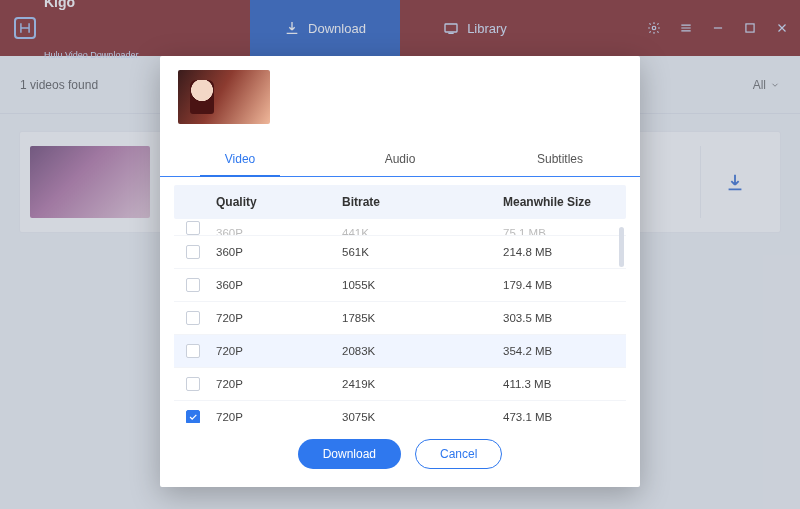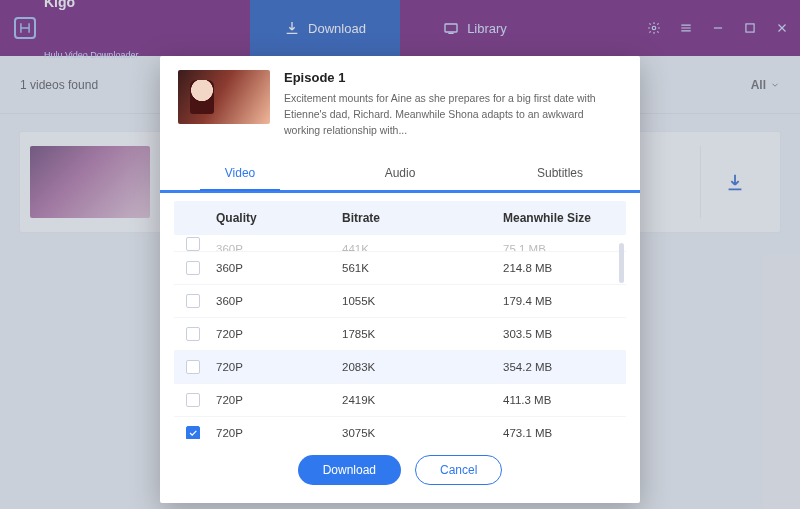--- a/index.html
+++ b/index.html
@@ -1,56 +1,56 @@
 <!DOCTYPE html>
 <html><head>
 <meta charset="utf-8">
 <style>
   * { box-sizing: border-box; margin: 0; padding: 0; font-family: -apple-system, BlinkMacSystemFont, "Segoe UI", Arial, sans-serif; }
   body { width: 800px; height: 509px; overflow: hidden; background: #f2f4f8; position: relative; }
 
   
-  .header { height: 56px; background: #701a75; display: flex; align-items: center; color: #fff; position: relative; }
+  .header { height: 56px; background: #7f1d1d; display: flex; align-items: center; color: #fff; position: relative; }
   .logo-box { display: flex; align-items: center; padding: 0 14px; }
   .logo-mark { width: 22px; height: 22px; border: 2px solid #9fc1f4; border-radius: 4px; display:flex; align-items:center; justify-content:center; margin-right:8px; }
   .logo-mark svg { width:14px; height:14px; }
   .logo-text { display:flex; flex-direction:column; line-height:1.1; }
   .logo-text .t1 { font-size: 14px; font-weight: 600; }
   .logo-text .t2 { font-size: 9px; color: #cfe0fb; margin-top: 40px; }
 
   .nav-center { position: absolute; left: 50%; top:0; transform: translateX(-50%); height:56px; display:flex; }
   .nav-tab { width: 150px; display:flex; align-items:center; justify-content:center; gap:8px; font-size:13px; color:#d6e4fb; cursor:pointer; }
   .nav-tab.active { background:#1e56bf; color:#fff; }
   .nav-tab svg { width:16px; height:16px; }
 
   .win-ctrls { position:absolute; right:8px; top:0; height:56px; display:flex; align-items:center; gap:12px; color:#cfe0fb; }
   .win-ctrls .ic { width:20px; height:20px; display:flex; align-items:center; justify-content:center; cursor:pointer; }
   .win-ctrls svg { width:14px; height:14px; }
 
   
   .status-bar { height:58px; display:flex; align-items:center; justify-content:space-between; padding:0 20px; border-bottom:1px solid #e4e7ee; background:#f2f4f8; font-size:12px; color:#555; }
-  .all-drop { display:flex; align-items:center; gap:4px; color:#666; cursor:pointer;font-weight:bold; }
+  .all-drop { display:flex; align-items:center; gap:4px; color:#666; cursor:pointer; }
 
   .bg-row { margin:18px 20px; height:100px; background:#fff; border-radius:2px; display:flex; align-items:center; padding:10px; box-shadow:0 0 0 1px #eef0f5; }
   .bg-thumb { width:120px; height:72px; background:linear-gradient(135deg,#6a3e6e 0%, #b06da1 40%, #e7c7d8 100%); border-radius:2px; }
   .bg-row-right { margin-left:auto; width:70px; height:72px; border-left:1px solid #eef0f5; display:flex; align-items:center; justify-content:center; }
   .bg-row-right svg { width:22px; height:22px; stroke:#2b66d2; }
   .bg-desc { margin-left:18px; font-size:11px; color:#555; line-height:1.5; max-width:380px; overflow:hidden; }
 
   
   .overlay { position:absolute; inset:0; background:rgba(130,140,160,0.35); display:flex; align-items:flex-start; justify-content:center; }
   .modal { width:480px; background:#fff; margin-top:56px; border-radius:2px; box-shadow:0 8px 30px rgba(0,0,0,0.25); padding-bottom:18px; }
 
   .m-head { display:flex; padding:14px 18px 10px; gap:14px; }
   .m-thumb { width:92px; height:54px; background:linear-gradient(120deg,#3a1c1c 0%, #8c3b30 45%, #efb79a 100%); border-radius:2px; flex-shrink:0; position:relative; overflow:hidden; }
   .m-thumb::after { content:""; position:absolute; left:12px; top:10px; width:24px; height:34px; background:radial-gradient(circle at 50% 30%, #f3d7c6 40%, transparent 42%), linear-gradient(#4a1313,#4a1313); border-radius:6px 6px 3px 3px; }
   .m-info .title { font-size:13px; font-weight:600; color:#222; margin-bottom:6px; }
   .m-info .desc { font-size:10.5px; color:#666; line-height:1.5; }
 
-  .m-tabs { display:flex; border-bottom:3px solid #3b82f6; margin-top:8px; }
+  .m-tabs { display:flex; border-bottom:1px solid #3b82f6; margin-top:8px; }
   .m-tab { flex:1; text-align:center; padding:10px 0; font-size:12px; color:#555; cursor:pointer; position:relative; }
   .m-tab.active { color:#2f78ee; }
   .m-tab.active::after { content:""; position:absolute; left:25%; right:25%; bottom:-1px; height:2px; background:#2f78ee; }
 
   .tbl-wrap { padding:0 14px; }
   .tbl-head { display:flex; align-items:center; background:#f0f4fc; height:34px; font-size:12px; font-weight:600; color:#333; border-radius:2px; margin-top:8px; }
   .col-cb { width:38px; display:flex; justify-content:center; }
   .col-q { width:130px; padding-left:4px; }
   .col-b { width:161px; }
   .col-s { flex:1; }
@@ -151,24 +151,20 @@
     <svg viewBox="0 0 24 24" fill="none" stroke-width="2">
         <path d="M12 4v11m0 0l-4-4m4 4l4-4M5 20h14"></path>
       </svg>
   </div>
 </div>
 
 <div class="overlay">
   <div class="modal">
     <div class="m-head">
       <div class="m-thumb"></div>
-      <div class="m-info">
-        <div class="title">Episode 1</div>
-        <div class="desc">Excitement mounts for Aine as she prepares for a big first date with Etienne's dad, Richard. Meanwhile Shona adapts to an awkward working relationship with...</div>
-      </div>
     </div>
 
     <div class="m-tabs">
       <div class="m-tab active"><span>Video</span></div>
       <div class="m-tab"><span>Audio</span></div>
       <div class="m-tab"><span>Subtitles</span></div>
     </div>
 
     <div class="tbl-wrap">
       <div class="tbl-head">

